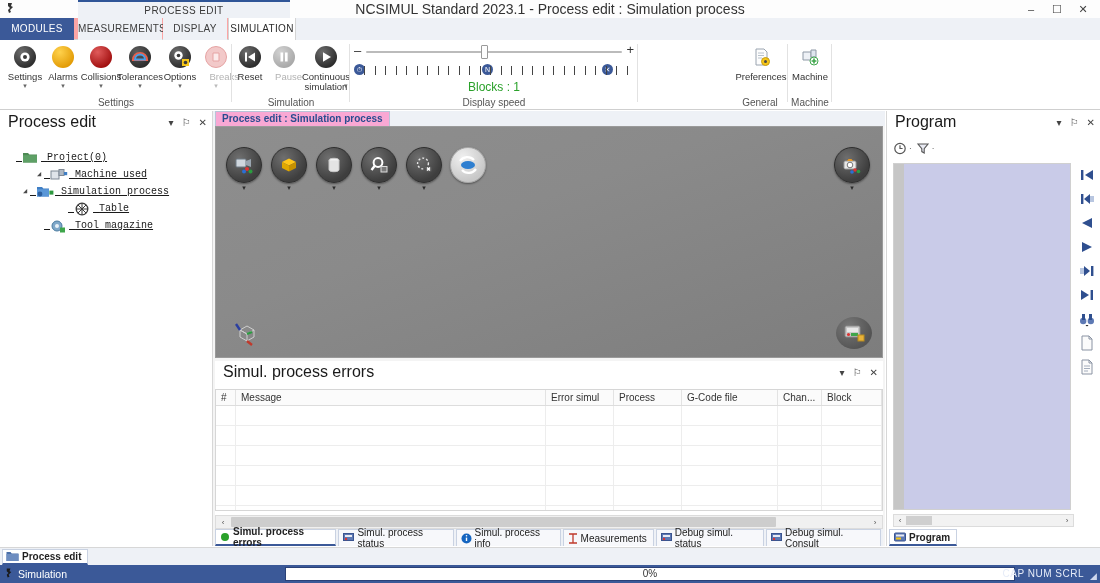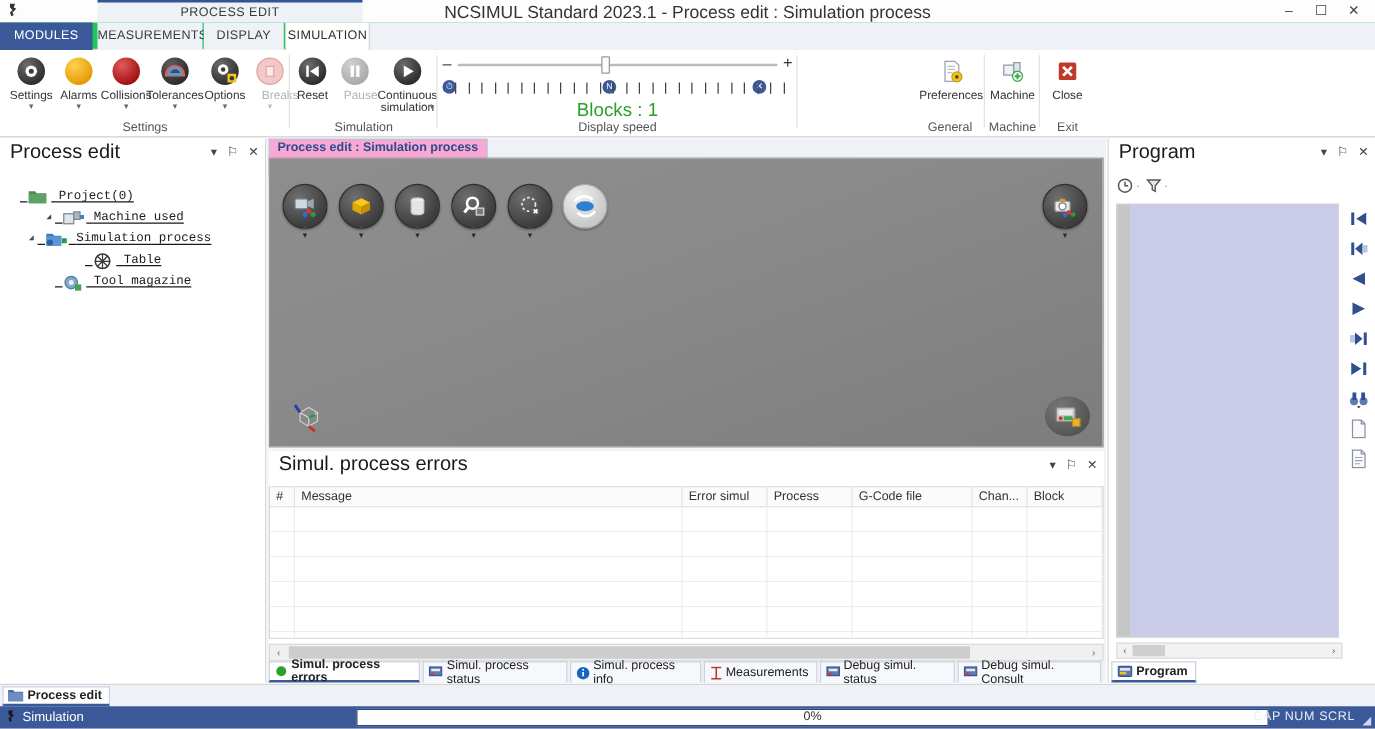--- a/index.html
+++ b/index.html
@@ -28,21 +28,21 @@
     position:absolute; left:0; top:0; width:1100px; height:18px;
     text-align:center; line-height:18px; font-size:14px; color:#333;
     pointer-events:none;
   }
   .tb-btns { position:absolute; right:4px; top:0; height:18px; display:flex; align-items:center; gap:0px; }
   .tb-btn { width:26px; height:18px; text-align:center; line-height:18px; font-size:11px; color:#444; }
 
   
   .ribbontabs {
     position:absolute; left:0; top:18px; width:1100px; height:22px;
-    background:#22c55e; border-bottom:1px solid #d4d4d4;
+    background:#fca5a5; border-bottom:1px solid #d4d4d4;
   }
   .rtab {
     position:absolute; top:0; height:22px; line-height:22px;
     font-size:10px; letter-spacing:.3px; text-align:center; color:#3c3c3c;
     background:#eef1f6;
   }
   .rtab.modules { left:0; width:74px; background:#3b5998; color:#fff; }
   .rtab.meas { left:78px; width:84px; }
   .rtab.disp { left:163px; width:64px; }
   .rtab.sim  { left:228px; width:68px; background:#ffffff; color:#2b2b2b;
@@ -77,21 +77,21 @@
   .sp-plus  { position:absolute; right:4px; top:4px; font-size:13px; color:#333; line-height:12px;}
   .sp-track { position:absolute; left:16px; right:16px; top:11px; height:2px; background:#bbb; border-radius:1px; }
   .sp-thumb { position:absolute; left:131px; top:5px; width:7px; height:14px;
     background:#fdfdfd; border:1px solid #9a9a9a; border-radius:1px; }
   .sp-ticks { position:absolute; left:14px; right:10px; top:24px; height:12px;
     display:flex; justify-content:space-between; align-items:center; }
   .sp-ticks i { display:block; width:1px; height:9px; background:#444; }
   .sp-ic { position:absolute; width:11px; height:11px; border-radius:50%;
     background:#3b5998; color:#fff; font-size:7px; line-height:11px; text-align:center; top:24px; }
   .sp-blocks { position:absolute; left:0; top:40px; width:100%; text-align:center;
-    font-size:15px; color:#2aa12a; }
+    font-size:12px; color:#2aa12a; }
 
   
   .panel-hdr { position:relative; height:28px; }
   .panel-title { position:absolute; left:8px; top:2px; font-size:16px; color:#1a1a1a; font-weight:400; }
   .panel-btns { position:absolute; right:5px; top:7px; display:flex; gap:8px; align-items:center; }
   .pb { font-size:10px; color:#444; line-height:10px; }
 
   
   .leftdock { position:absolute; left:0; top:111px; width:213px; height:435px;
     background:#ffffff; border-right:1px solid #d7d7d7; }
@@ -385,32 +385,20 @@
               <circle cx="15" cy="15" r="4" fill="#fff" stroke="#3ea64b"></circle>
               <path d="M15 12.6 v4.8 M12.6 15 h4.8" stroke="#3ea64b" stroke-width="1.6"></path>
             </svg>
         </div>
         <span class="lb">Machine</span>
       </div>
       <div class="glabel">Machine</div>
       <div class="gsep"></div>
     </div>
 
-    <div class="rgroup" style="left:832px;width:44px">
-      <div class="ritem" style="left:0;width:44px">
-        <div class="ic">
-          <svg width="22" height="22" viewBox="0 0 22 22">
-              <rect x="4" y="4" width="14" height="14" rx="1.5" fill="#c0392b"></rect>
-              <path d="M7.5 7.5 L14.5 14.5 M14.5 7.5 L7.5 14.5" stroke="#fff" stroke-width="2.2"></path>
-            </svg>
-        </div>
-        <span class="lb">Close</span>
-      </div>
-      <div class="glabel">Exit</div>
-    </div>
   </div>
 
   <div class="leftdock">
     <div class="panel-hdr">
       <div class="panel-title">Process edit</div>
       <div class="panel-btns">
         <span class="pb">▾</span>
         <span class="pb">⚐</span>
         <span class="pb">✕</span>
       </div>

